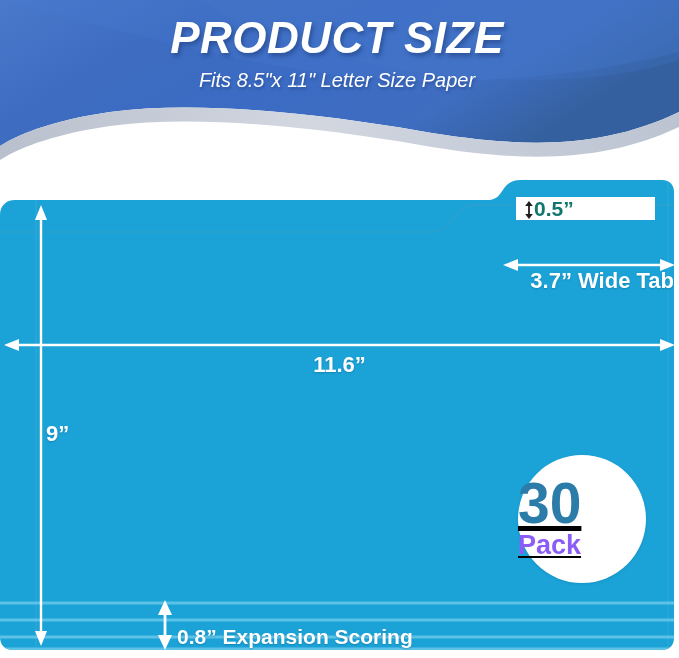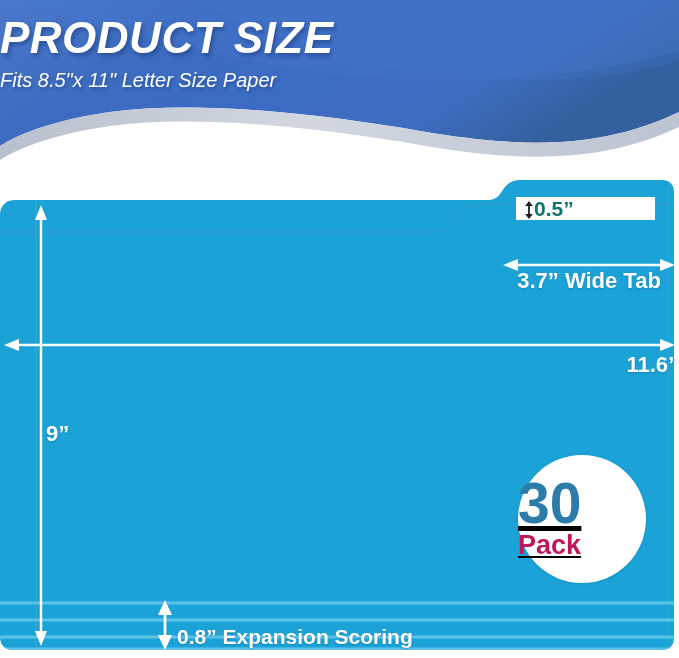--- a/index.html
+++ b/index.html
@@ -29,21 +29,21 @@
     position: absolute;
     left: 0;
     top: 0;
     display: block;
   }
   .header-text-stack {
     position: absolute;
     left: 0;
     top: 0;
     width: 674px;
-    text-align: left;
+    text-align: center;
     z-index: 3;
     pointer-events: none;
   }
   .header-title {
     margin: 0;
     padding-top: 13px;
     font-size: 44px;
     line-height: 50px;
     font-weight: bold;
     font-style: italic;
@@ -99,34 +99,34 @@
     text-shadow: none;
     font-family: "Liberation Sans", sans-serif;
     white-space: nowrap;
     z-index: 6;
   }
   .label-tabwidth-inner {
     position: absolute;
     left: 504px;
     top: 268px;
     width: 170px;
-    text-align: center;
+    text-align: right;
     font-size: 22px;
     line-height: 26px;
     color: #ffffff;
     font-weight: bold;
     font-family: "Liberation Sans", sans-serif;
     text-shadow: 0 1px 2px rgba(0,60,90,0.30);
     z-index: 6;
   }
   .label-width {
     left: 0;
     top: 352px;
     width: 679px;
-    text-align: right;
+    text-align: center;
     font-size: 22px;
     line-height: 26px;
     z-index: 6;
   }
   .label-height {
     left: 46px;
     top: 421px;
     font-size: 22px;
     line-height: 26px;
     z-index: 6;
@@ -162,21 +162,21 @@
     line-height: 55px;
     font-weight: bold;
     color: #2b7ca8;
     font-family: "Liberation Sans", sans-serif;
     margin-top: -4px;
   }
   .pack-badge-unit {
     font-size: 27px;
     line-height: 27px;
     font-weight: bold;
-    color: #be185d;
+    color: #8b5cf6;
     font-family: "Liberation Sans", sans-serif;
     margin-top: 1px;
   }
 </style>
 </head>
 <body>
 
 <div class="header-banner">
   <svg class="wave-bg" width="679" height="160" viewBox="0 0 679 160">
     <defs>

